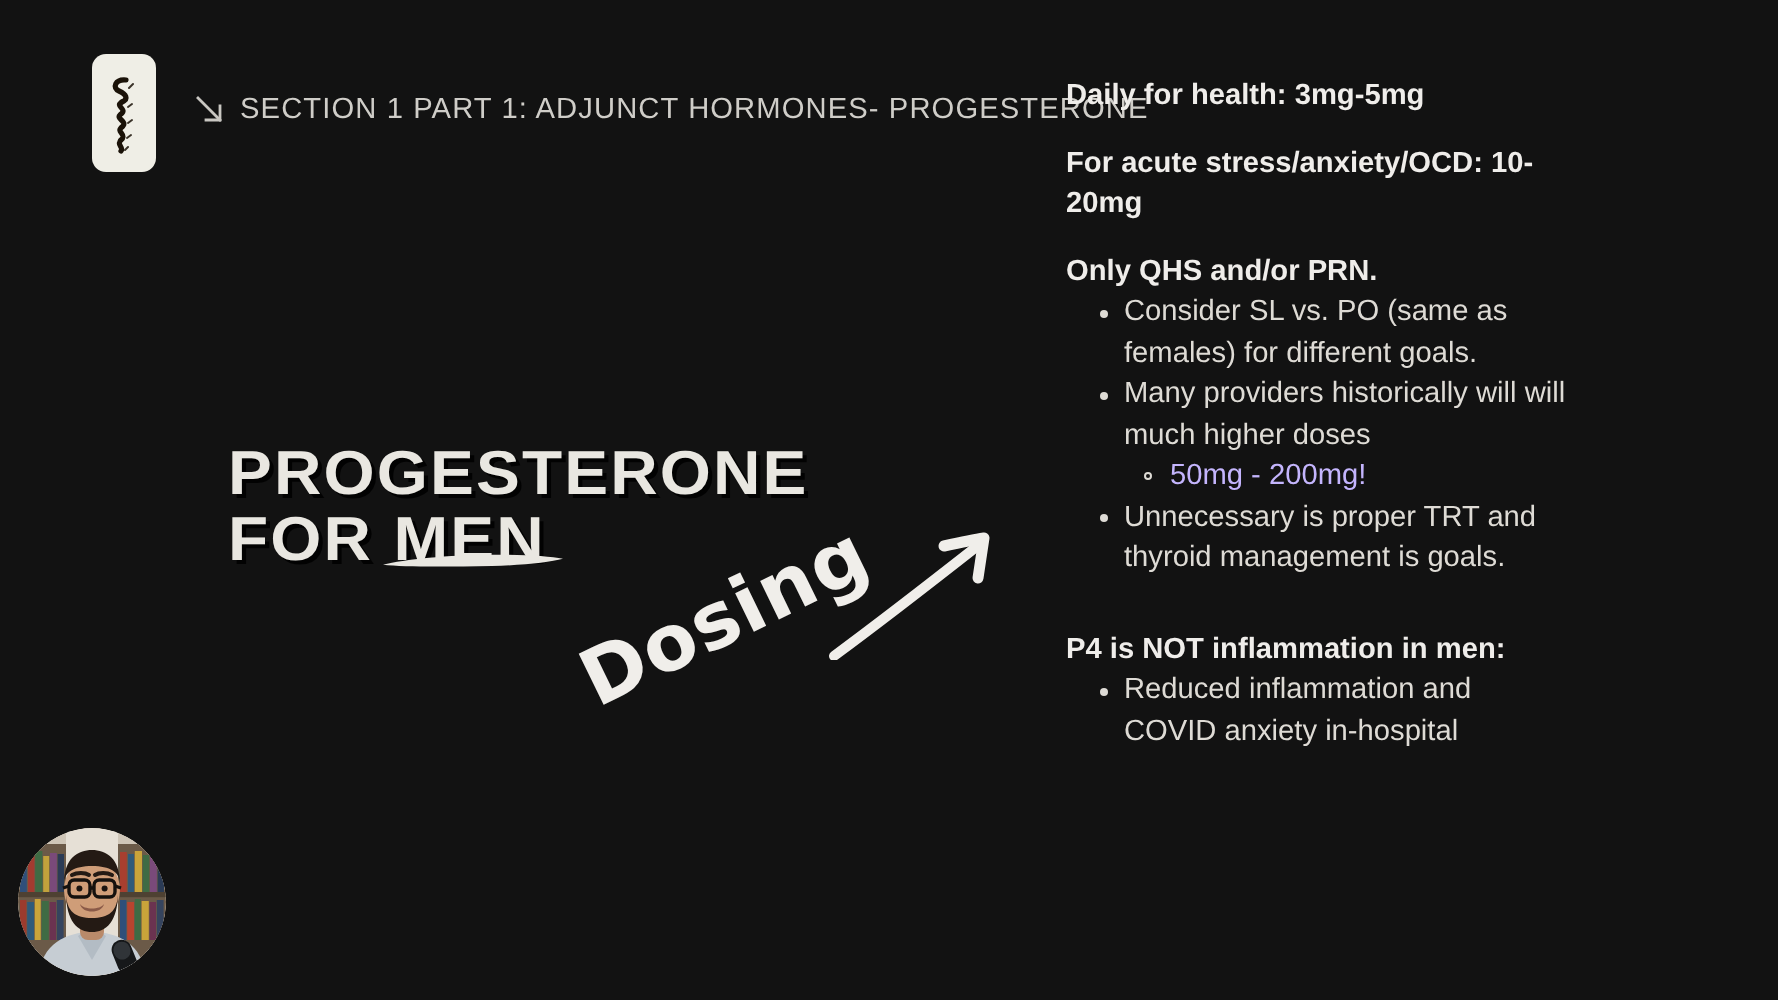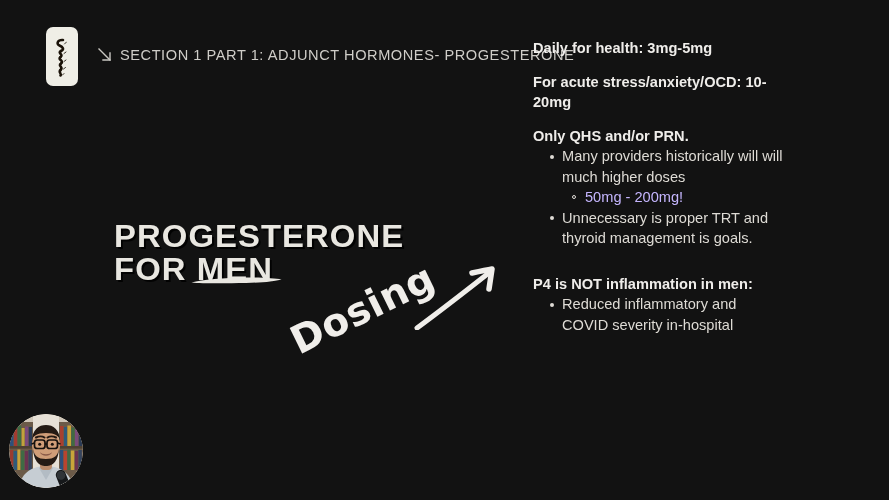--- a/index.html
+++ b/index.html
@@ -232,34 +232,35 @@
       <div class="note-heading">Daily for health: 3mg-5mg</div>
     </div>
 
     <div class="note-group">
       <div class="note-heading">For acute stress/anxiety/OCD: 10-20mg</div>
     </div>
 
     <div class="note-group">
       <div class="note-heading">Only QHS and/or PRN.</div>
       <ul class="note-list">
+        <li class="note-item">Consider SL vs. PO (same as females) for different goals.</li>
         <li class="note-item">Many providers historically will will much higher doses</li>
         <ul class="note-sublist">
           <li class="note-subitem">50mg - 200mg!</li>
         </ul>
         <li class="note-item">Unnecessary is proper TRT and thyroid management is goals.</li>
       </ul>
     </div>
 
     <div class="spacer-sm"></div>
 
     <div class="note-group">
       <div class="note-heading">P4 is NOT inflammation in men:</div>
       <ul class="note-list">
-        <li class="note-item">Reduced inflammatory and COVID severity in-hospital</li>
+        <li class="note-item">Reduced inflammation and COVID anxiety in-hospital</li>
       </ul>
     </div>
   </div>
 
   <div id="webcam">
     <svg width="74" height="74" viewBox="0 0 74 74" aria-hidden="true">
       <defs>
         <clipPath id="wc-clip">
             <circle cx="37" cy="37" r="37"></circle>
           </clipPath>

